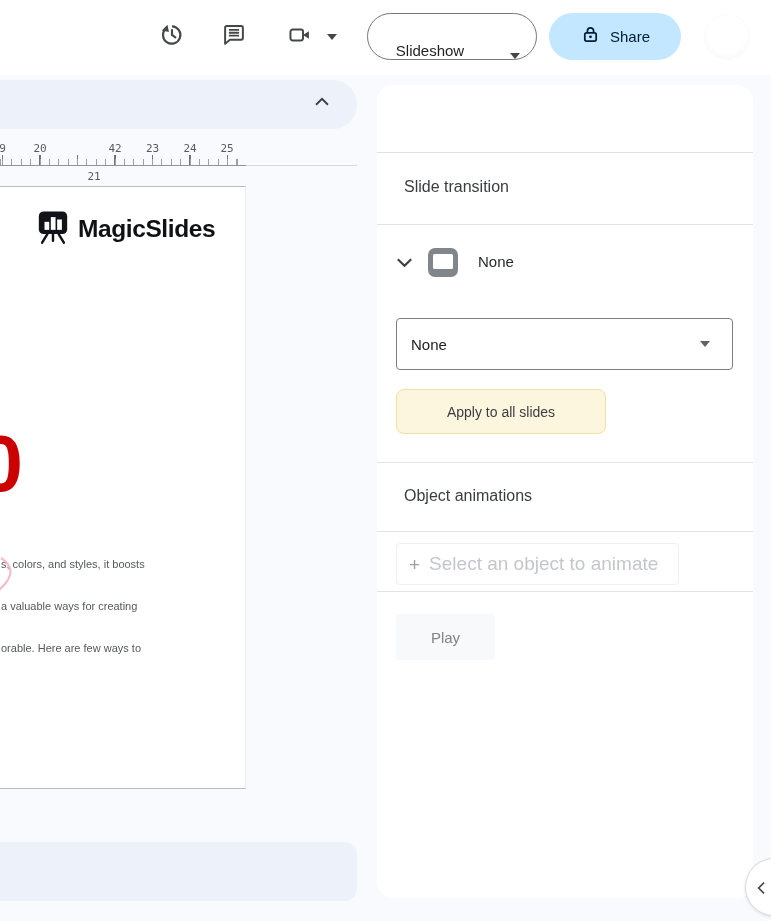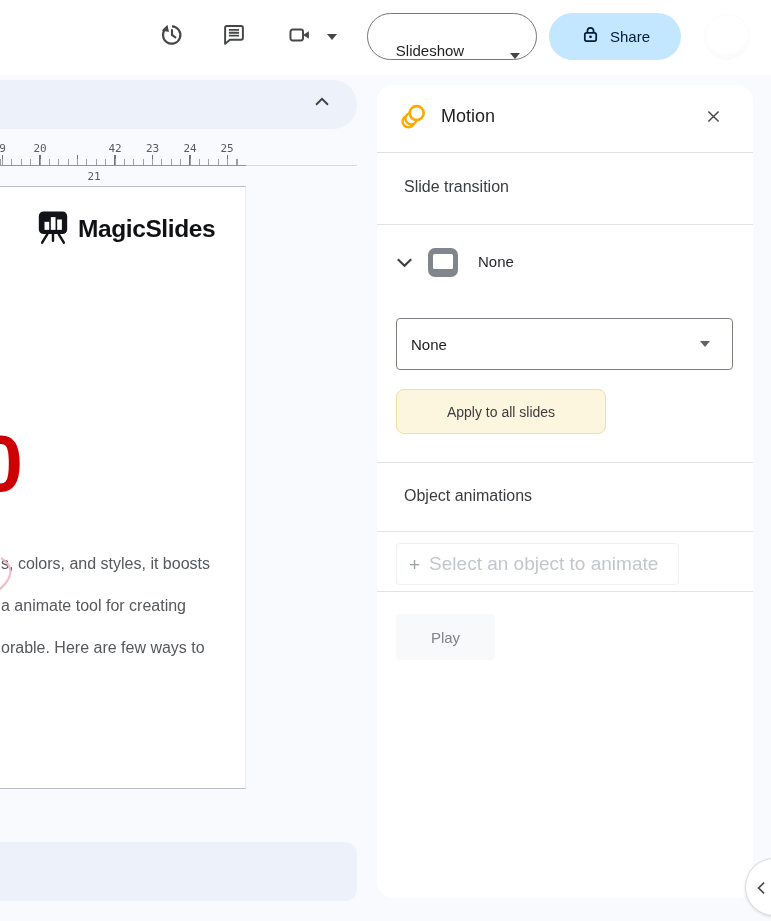--- a/index.html
+++ b/index.html
@@ -31,21 +31,21 @@
   .ruler-ticks-major { position:absolute; left:0; top:15px; width:246px; height:10px;
      background:repeating-linear-gradient(90deg, #6f7478 0 1px, transparent 1px 37.5px); background-position:2px 0; }
   .ruler-line-dark { position:absolute; left:0; top:25px; width:246px; height:1px; background:#909498; }
   .ruler-line-light { position:absolute; left:246px; top:25px; width:111px; height:1px; background:#d6d9dd; }
 
   .slide { position:absolute; left:0; top:186px; width:246px; height:603px; background:#fff;
      border-top:1px solid #b9bcc0; border-bottom:1px solid #b9bcc0; border-right:1px solid #ecedef;padding-left:7px; }
   .logo { position:absolute; left:36px; top:22px; height:40px; display:flex; align-items:center; gap:8px; }
   .logo-text { font-size:24.5px; font-weight:700; color:#101114; letter-spacing:-0.4px; }
   .heading-fragment { position:absolute; left:-21px; top:237px; font-size:79px; line-height:79px; font-weight:700; color:#cc0000; }
-  .body-text { position:absolute; left:1px; top:342px; font-size:16px; line-height:14px; color:#55585c; white-space:pre; }
+  .body-text { position:absolute; left:1px; top:342px; font-size:11px; line-height:14px; color:#55585c; white-space:pre; }
   .pink-swirl { position:absolute; left:-3px; top:369px; }
 
   .bottom-bar { position:absolute; left:0; top:842px; width:357px; height:59px; background:#edf2fa; border-radius:0 12px 12px 0; }
 
   
   .panel { position:absolute; left:377px; top:85px; width:376px; height:813px; background:#fff; border-radius:16px; }
   .panel-header { position:absolute; left:0; top:0; width:100%; height:67px; }
   .motion-icon { position:absolute; left:23px; top:16px; }
   .panel-title { position:absolute; left:64px; top:21px; font-size:18px; color:#1f1f1f; }
   .close-btn { position:absolute; right:20px; top:13px; width:40px; height:40px; display:flex; align-items:center; justify-content:center; cursor:pointer; }
@@ -165,51 +165,34 @@
           <path d="M12 26l-5.5 9M24 26l5.5 9M18 26v7" stroke="#111318" stroke-width="2.6" stroke-linecap="round" fill="none"></path>
         </svg>
       </span>
       <span class="logo-text">MagicSlides</span>
     </div>
 
     <div class="heading-fragment">0</div>
 
     <div class="body-text">
       <div>s, colors, and styles, it boosts</div>
-      <div>a animate tool for creating</div>
+      <div>a valuable ways for creating</div>
       <div>orable. Here are few ways to</div>
     </div>
 
     <span class="pink-swirl">
       <svg width="18" height="36" viewBox="0 0 18 36">
         <path d="M4 2 C16 10 18 20 2 34" fill="none" stroke="#efb3c0" stroke-width="2.2" opacity="0.85"></path>
       </svg>
     </span>
   </div>
 
   <div class="bottom-bar"></div>
 
   <div class="panel">
-    <div class="panel-header">
-      <span class="motion-icon">
-        <svg width="29" height="29" viewBox="0 0 24 24">
-          <circle cx="7" cy="17" r="4.8" fill="#ffffff" stroke="#f9ab00" stroke-width="2"></circle>
-          <circle cx="9.3" cy="14.6" r="4.8" fill="#ffffff" stroke="#f9ab00" stroke-width="2"></circle>
-          <circle cx="13.8" cy="10" r="5.8" fill="#ffffff" stroke="#f9ab00" stroke-width="2.2"></circle>
-        </svg>
-      </span>
-      <span class="panel-title">Motion</span>
-      <div class="close-btn">
-        <span>
-          <svg width="17" height="17" viewBox="0 0 20 20">
-            <path d="M4 4l12 12M16 4L4 16" stroke="#444746" stroke-width="1.7"></path>
-          </svg>
-        </span>
-      </div>
-    </div>
     <div class="divider" style="top:67px; background:#dde0e4;"></div>
 
     <div class="section-heading" style="top:93px;">Slide transition</div>
     <div class="divider" style="top:139px;"></div>
 
     <div class="transition-row-chevron">
       <span>
         <svg width="23" height="23" viewBox="0 0 24 24">
           <path d="M5 8.5l7 7 7-7" fill="none" stroke="#3c4043" stroke-width="2.2"></path>
         </svg>

